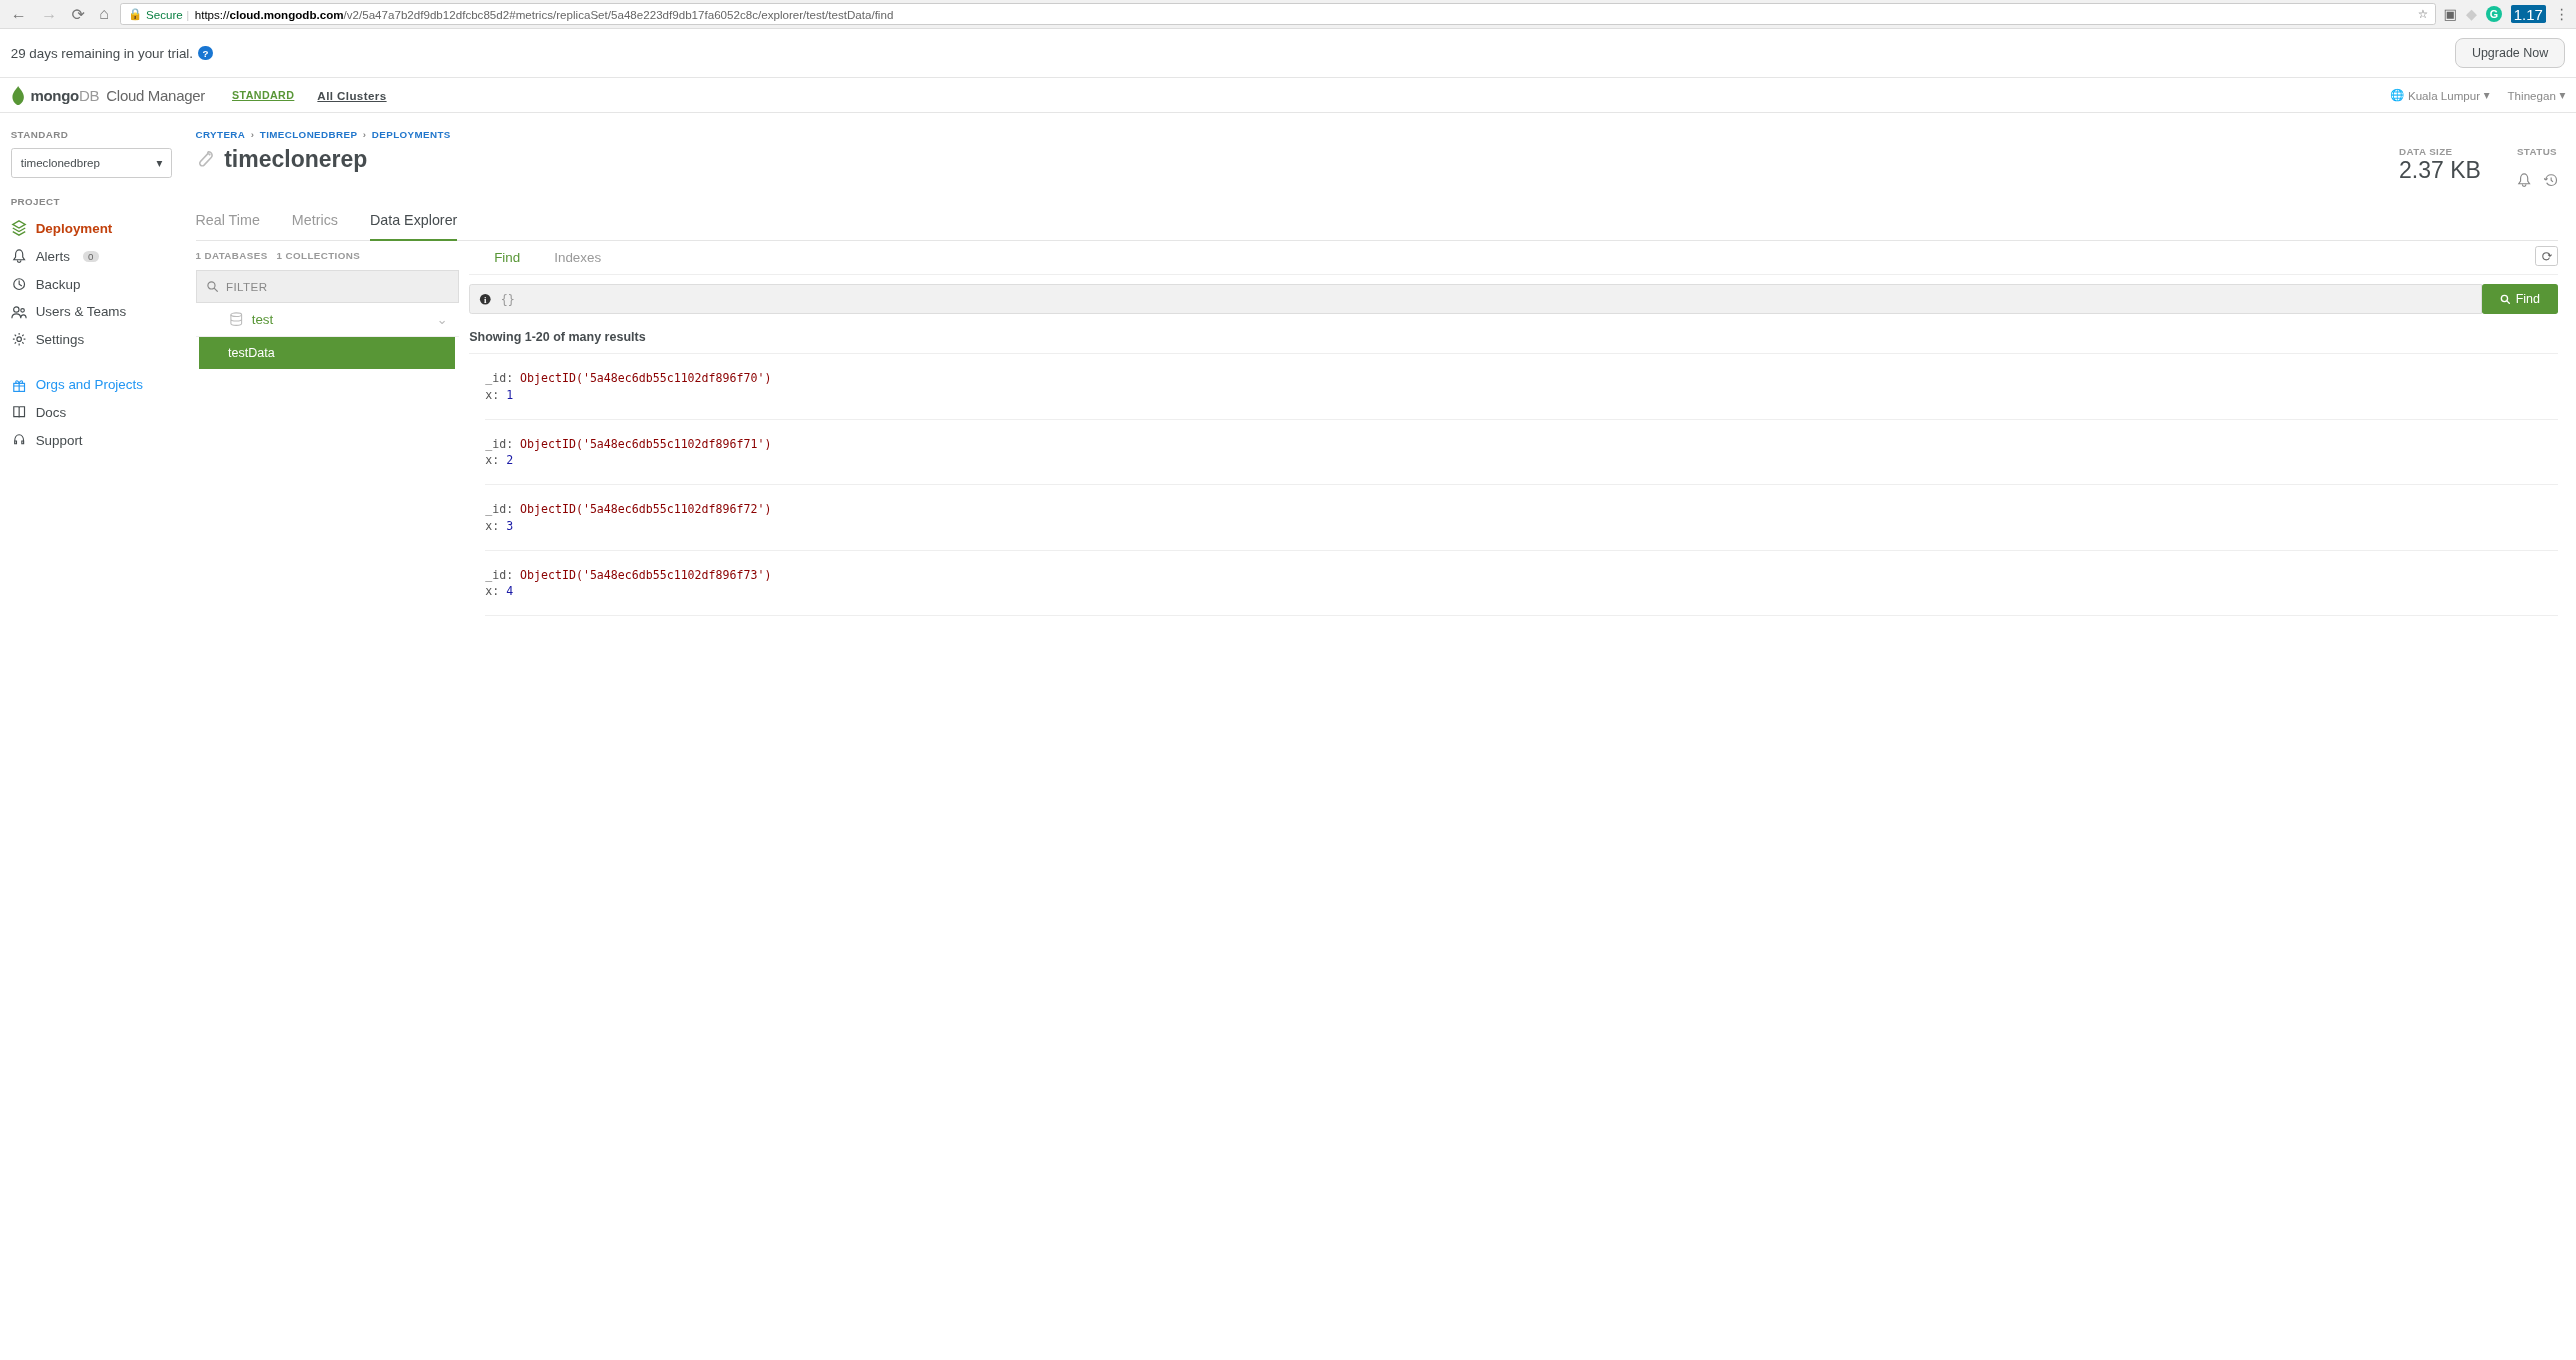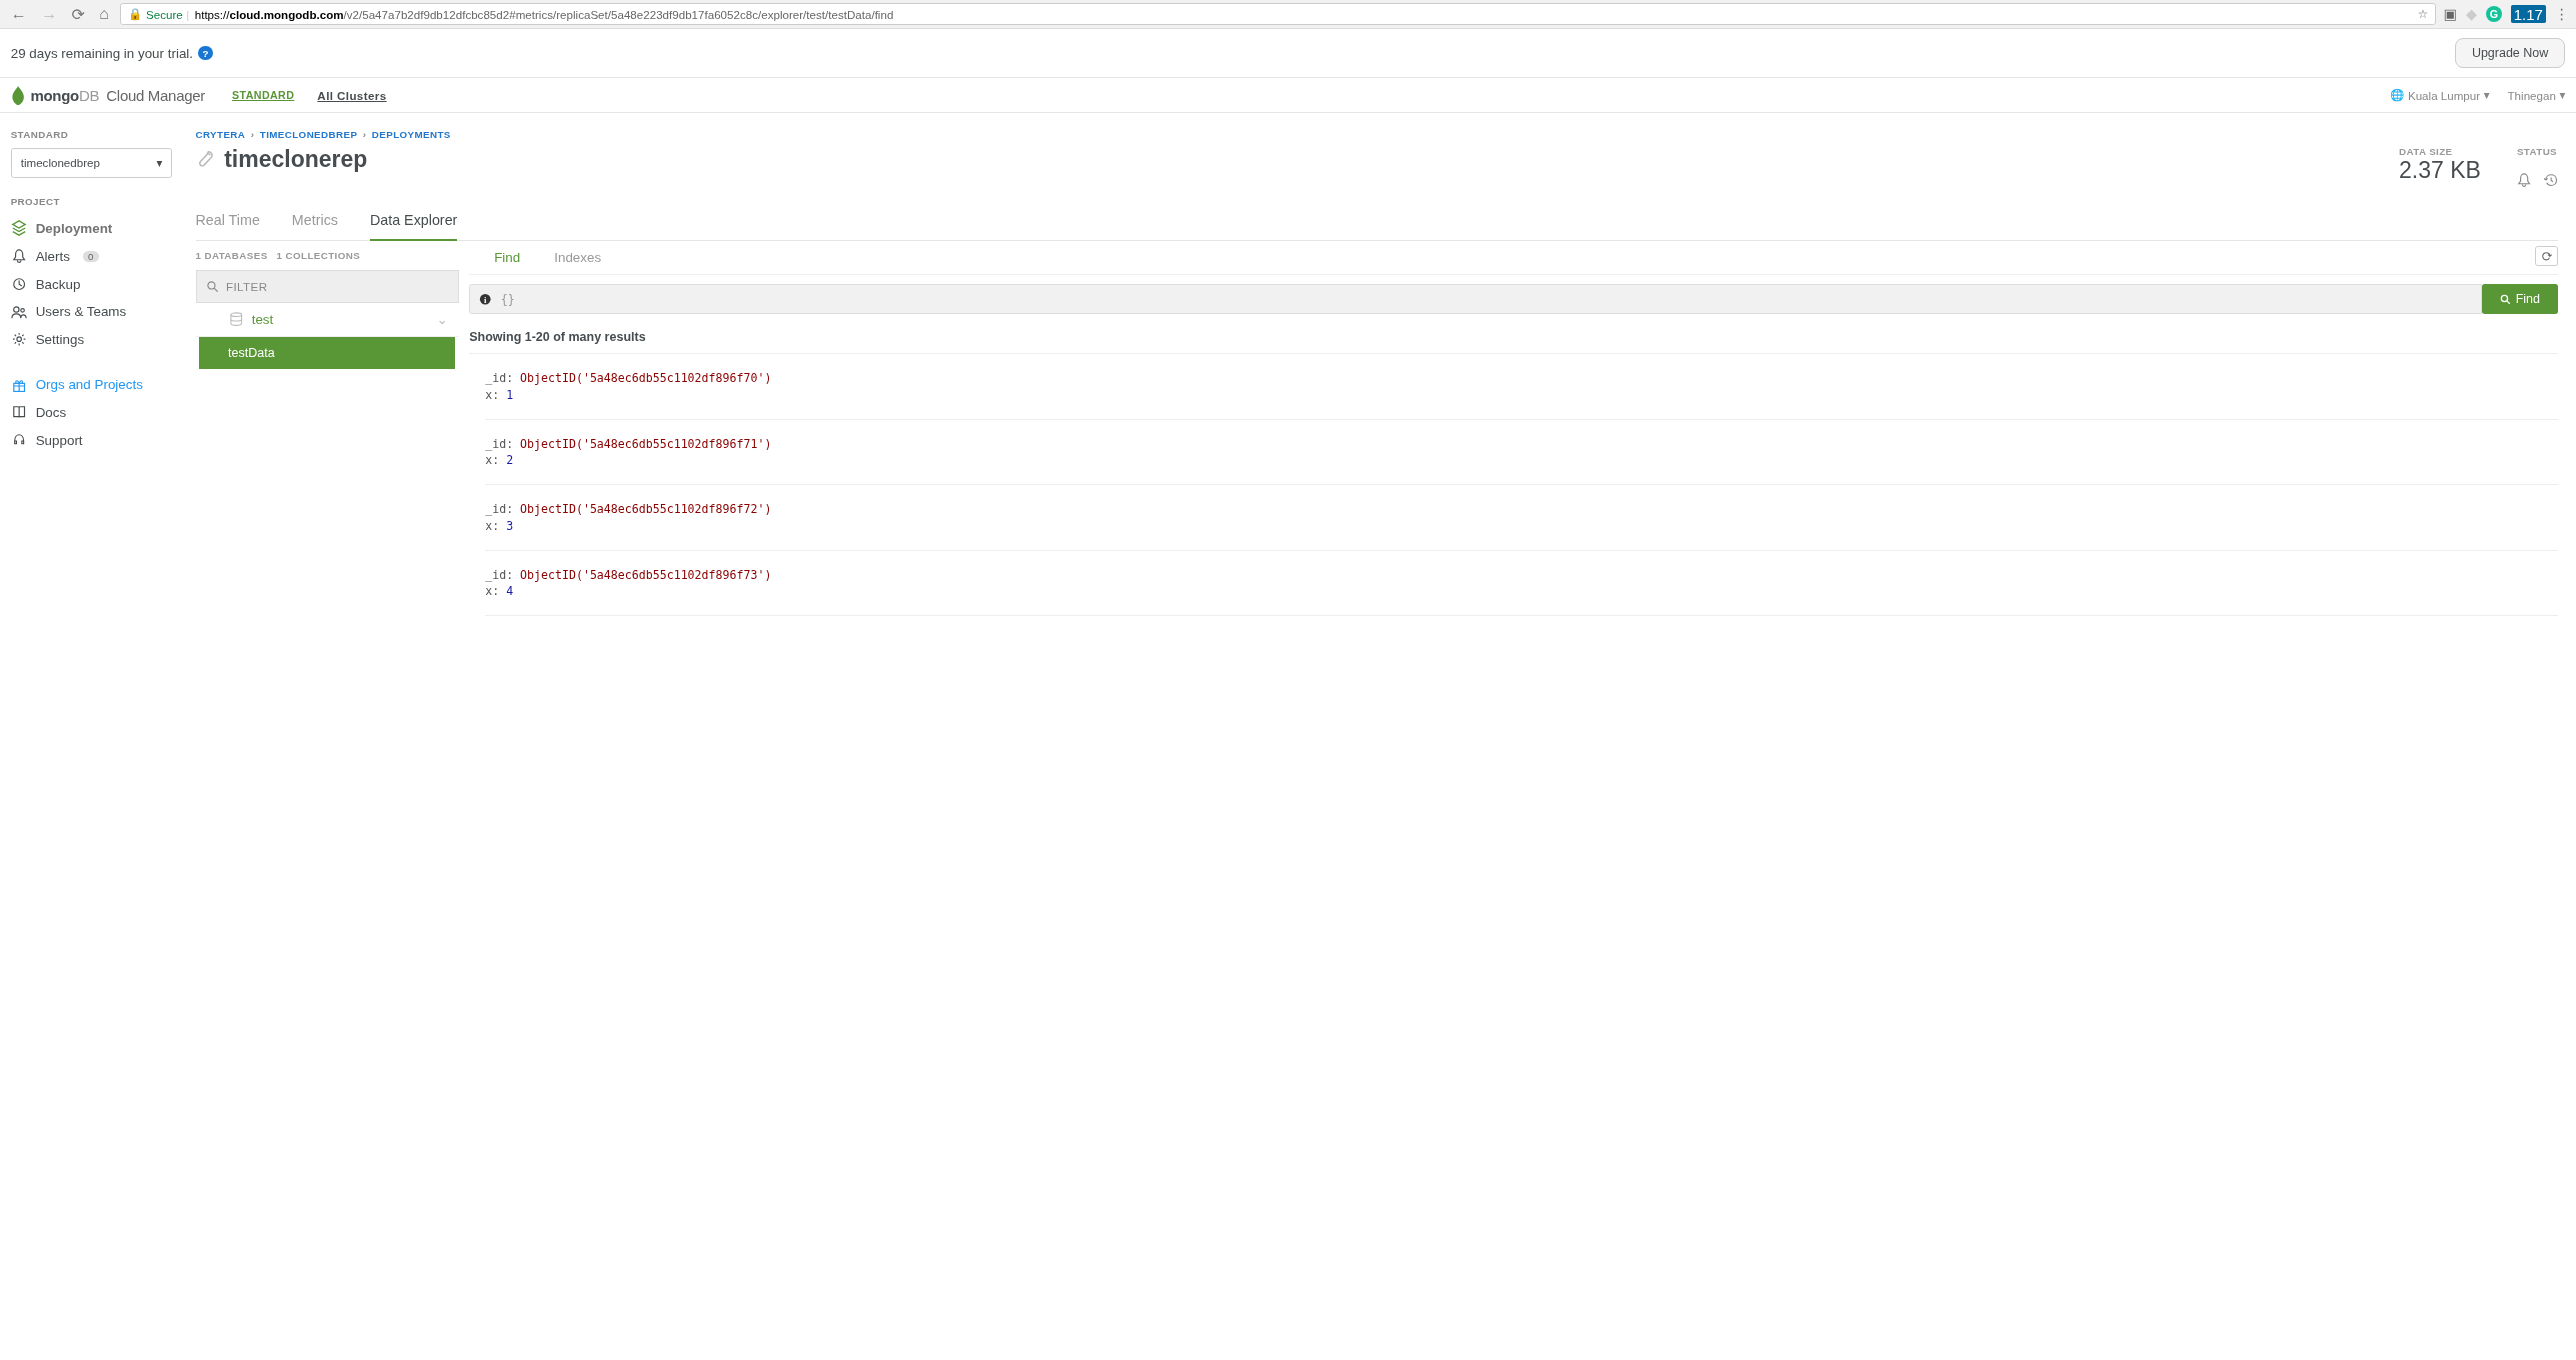--- a/index.html
+++ b/index.html
@@ -36,21 +36,21 @@
 .header-right { margin-left: auto; display: flex; align-items: center; gap: 18px; font-size: 11.6px; color: #888; }
 .header-right-item { display: flex; align-items: center; gap: 3.6px; cursor: pointer; }
 
 
 .layout { display: flex; min-height: calc(100vh - 98px); }
 .sidebar { width: 183px; padding: 16px 10.7px; }
 .sidebar-section-label { font-size: 9.8px; font-weight: bold; color: #888; letter-spacing: 0.4px; margin-bottom: 7.2px; }
 .context-select { width: 100%; padding: 7.2px 9px; border: 0.9px solid #ccc; border-radius: 2.7px; background: #fff; font-size: 11.6px; color: #464c4f; display: flex; align-items: center; justify-content: space-between; cursor: pointer; }
 .sidebar-group { margin-top: 18px; }
 .sidebar-item { display: flex; align-items: center; gap: 9px; padding: 6.3px 0; font-size: 13.4px; color: #464c4f; cursor: pointer; }
-.sidebar-item.active { color: #737373; font-weight: 600; }
+.sidebar-item.active { color: #c2410c; font-weight: 600; }
 .sidebar-item.secondary { color: #2196f3; }
 .sidebar-icon { width: 16px; display: flex; justify-content: center; }
 .alert-badge { background: #ddd; color: #666; border-radius: 9px; padding: 0 5.4px; font-size: 9.8px; margin-left: 3.6px; }
 
 .main { flex: 1; padding: 16px 18px 0 12.5px; }
 .breadcrumb { font-size: 9.8px; font-weight: bold; letter-spacing: 0.4px; color: #2277cc; display: flex; gap: 5.4px; }
 .breadcrumb .sep { color: #888; }
 .page-title-row { display: flex; align-items: flex-start; margin-top: 5.4px; }
 .page-title { font-size: 23px; font-weight: 600; color: #464c4f; display: flex; align-items: center; gap: 9px; }
 .page-title-icon { color: #bbb; font-size: 19.7px; }

